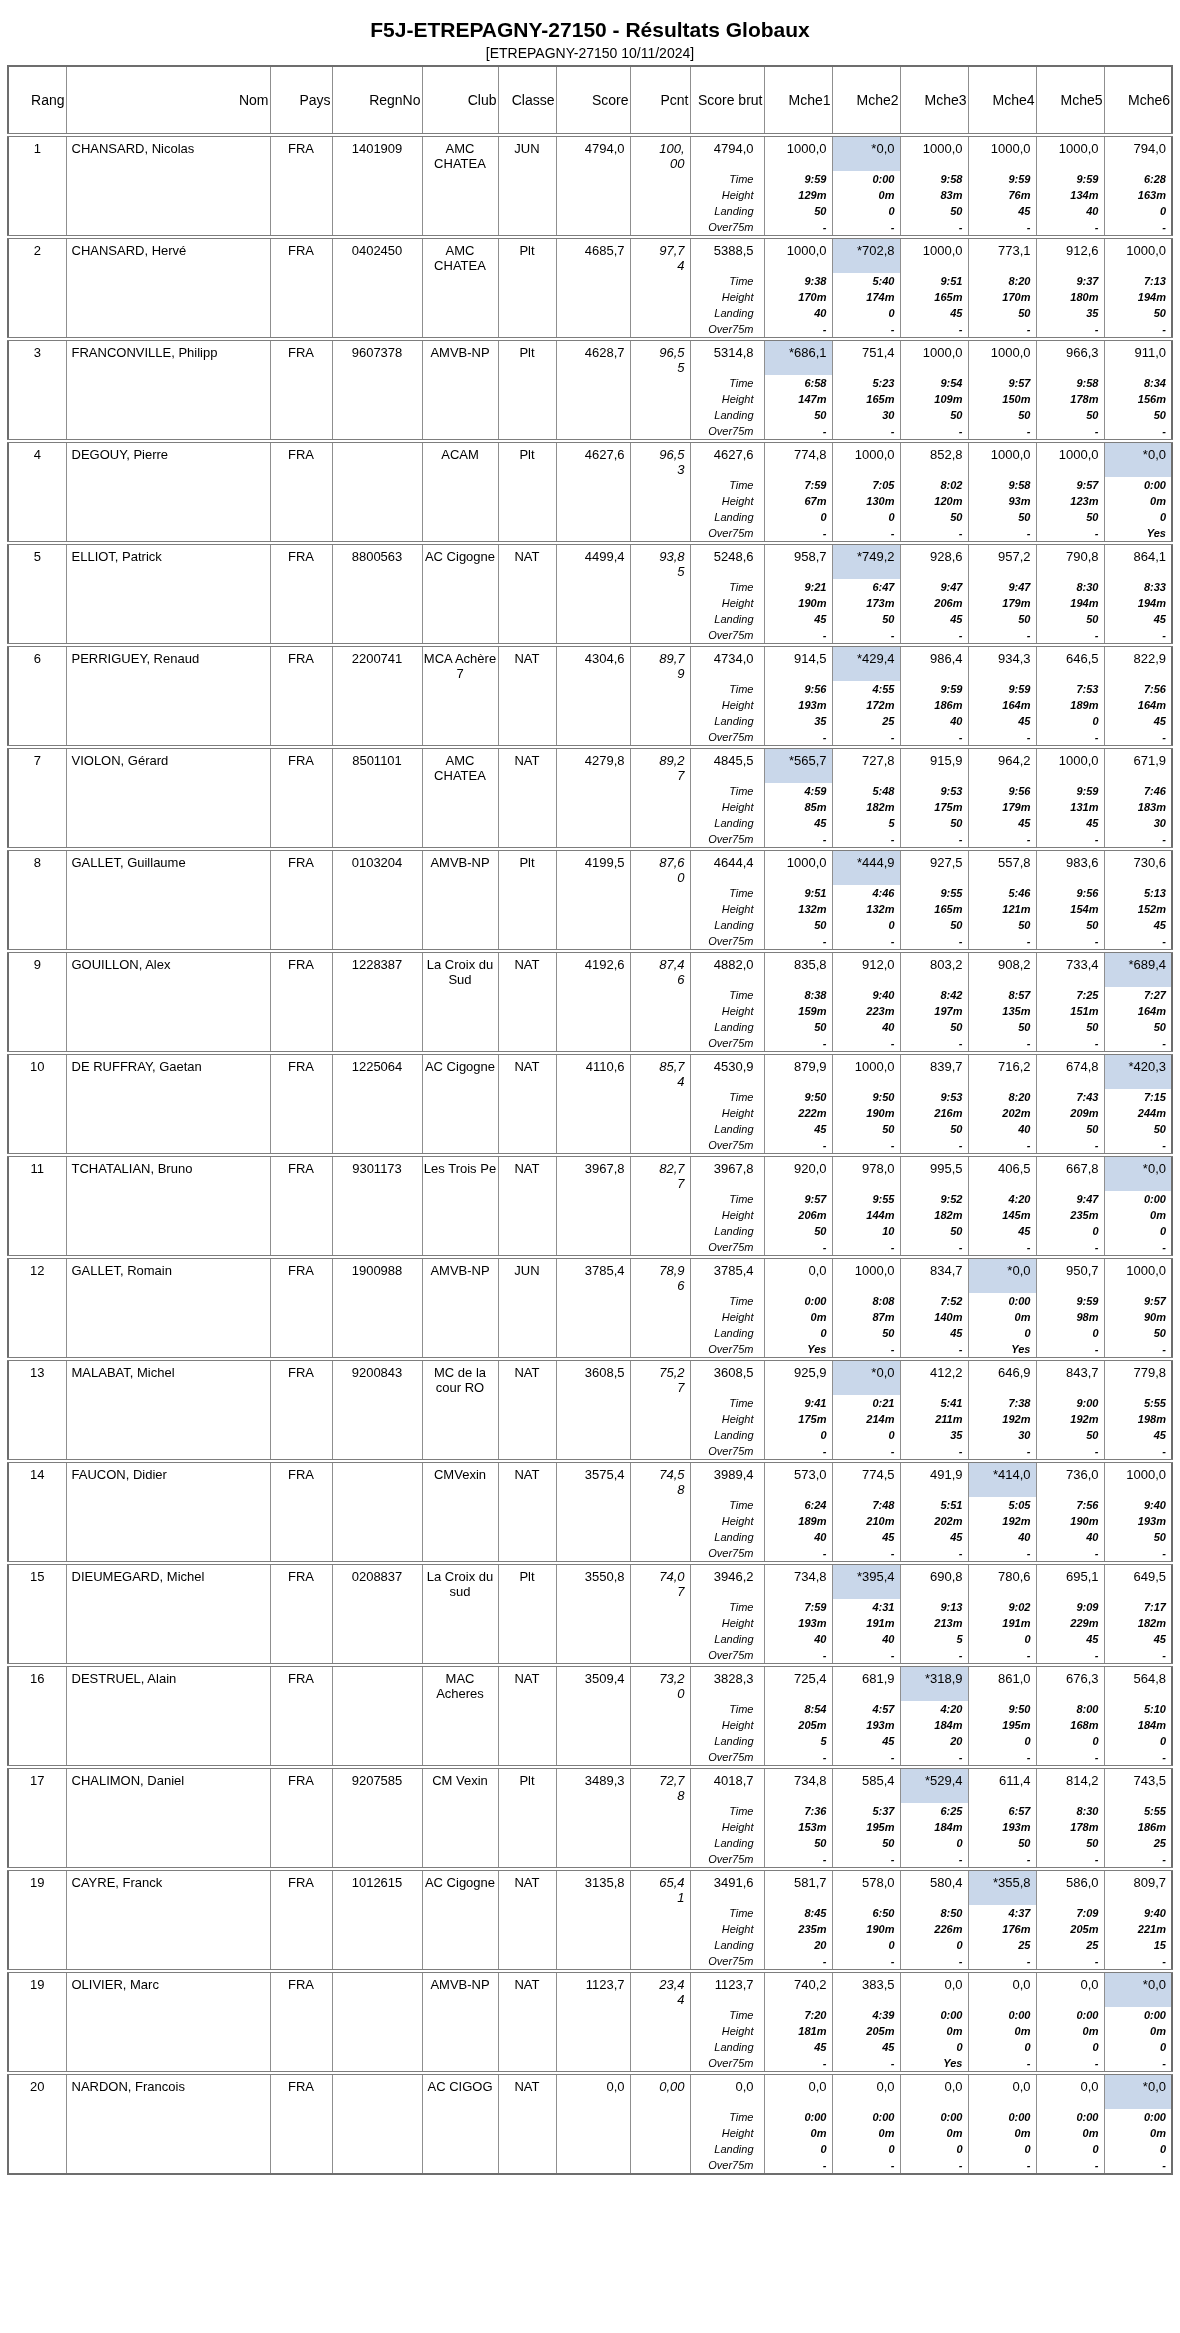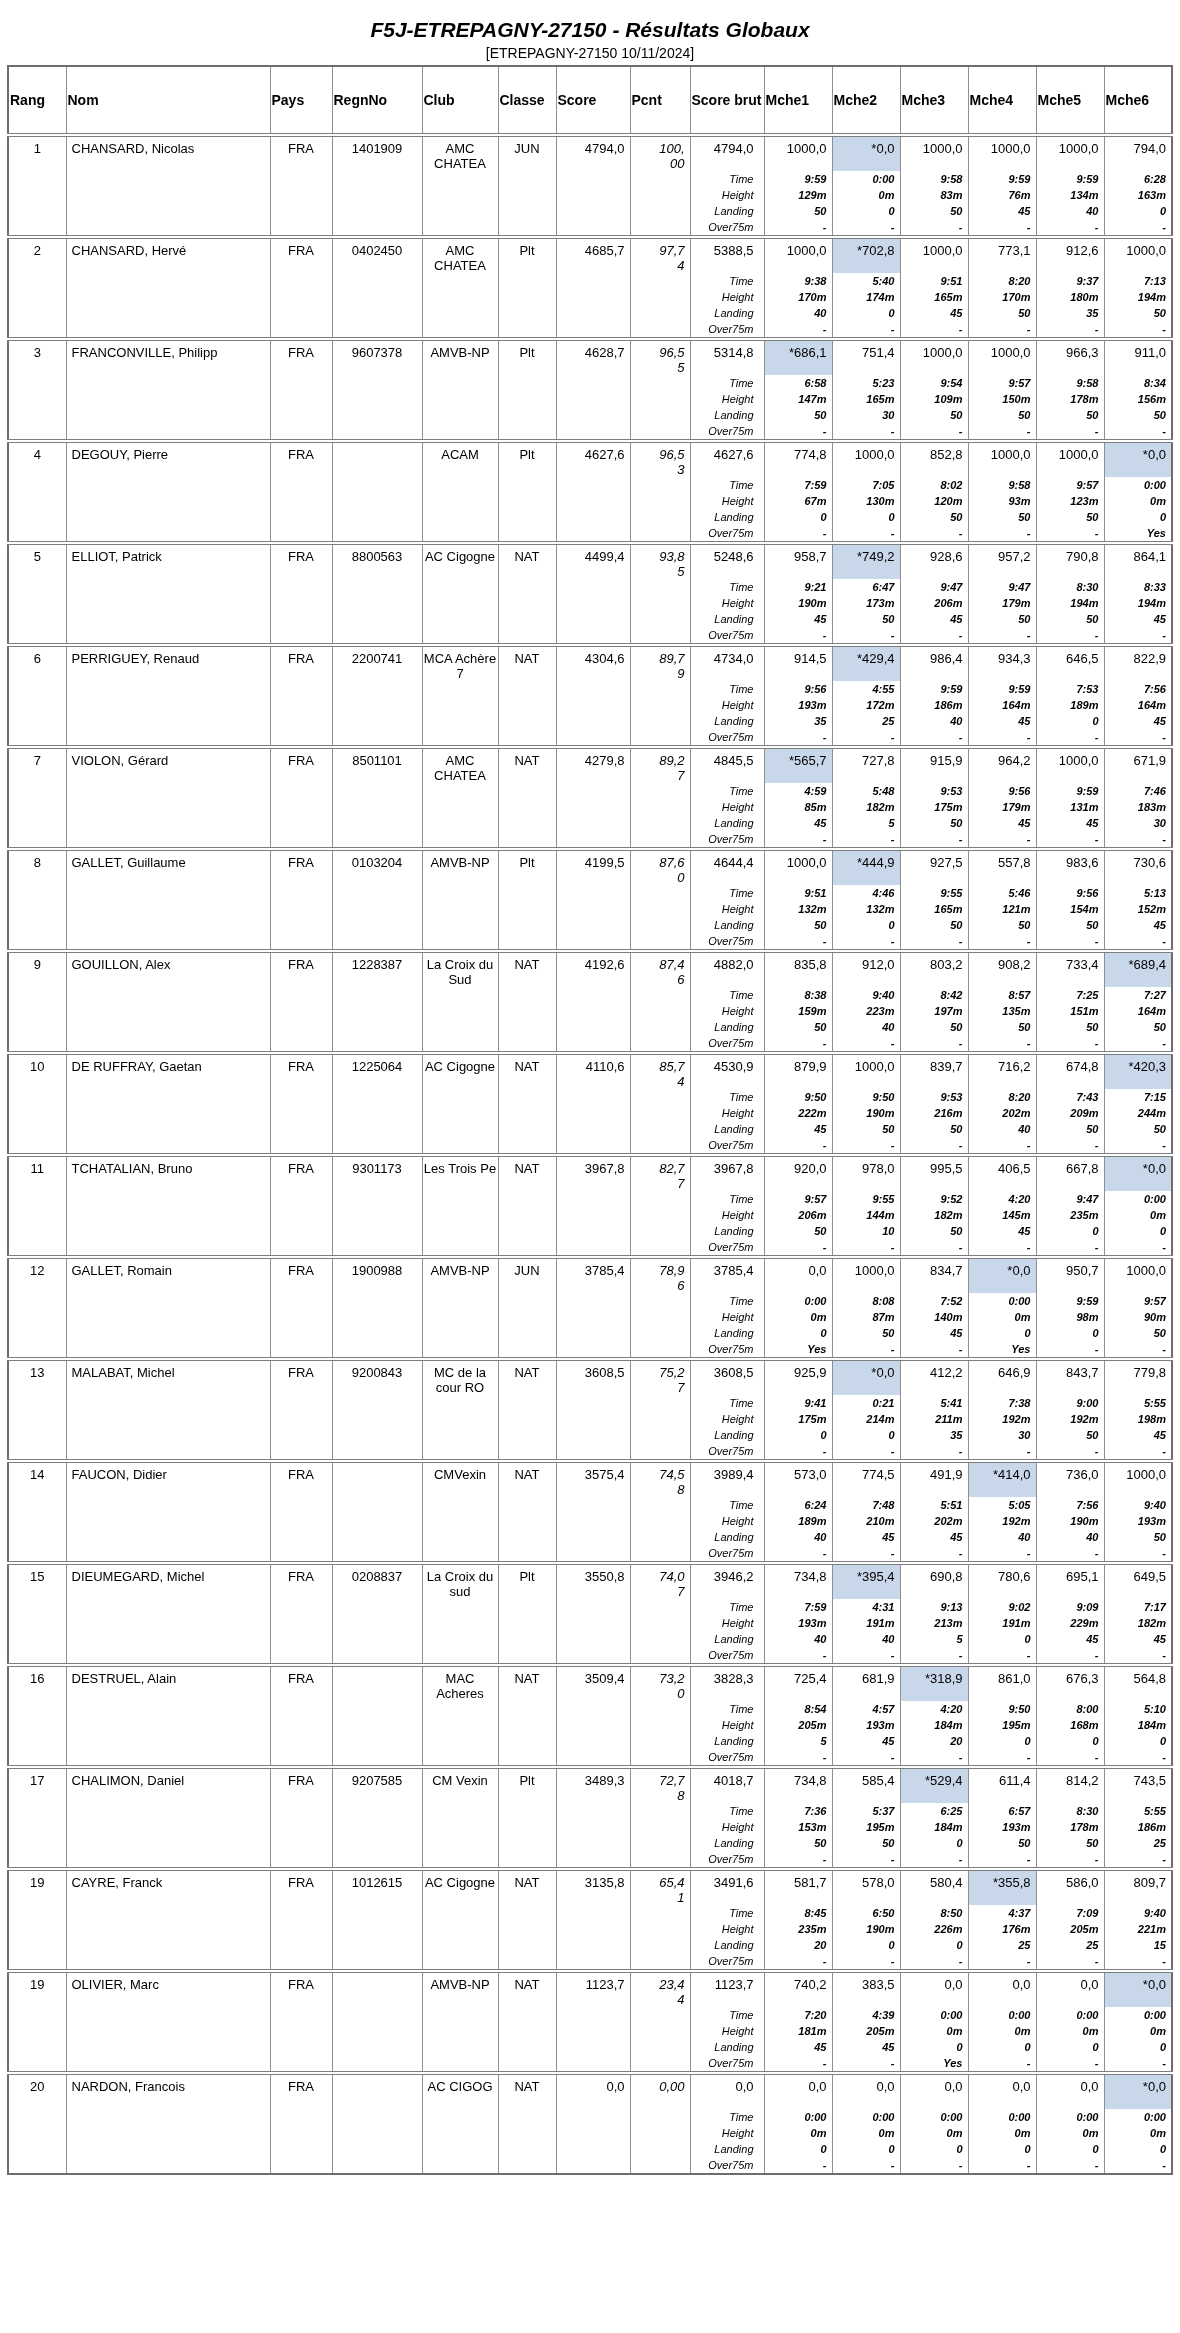--- a/index.html
+++ b/index.html
@@ -1,23 +1,23 @@
 <!DOCTYPE html>
 <html><head>
 <meta charset="utf-8">
 <style>
   html,body { background:#ffffff; margin:0; padding:0; color:#000;
     font-family:"Liberation Sans", sans-serif; }
   .page { width:1180px; box-sizing:border-box; padding:12px 6px 20px 6px; }
-  .title { font-size:21px; font-weight:bold; text-align:center; margin:6px 0 3px 0;font-style:italic; }
+  .title { font-size:21px; font-weight:bold; text-align:center; margin:6px 0 3px 0; }
   .subtitle { font-size:14px; text-align:center; margin:0 0 4px 0; }
   table.results { border-collapse:collapse; margin:0 auto; table-layout:fixed;
     border:2px solid #6d6d6d; }
   th, td { border:1px solid #8f8f8f; padding:0; }
-  thead th { font-size:14px; font-weight:bold; text-align:left; vertical-align:middle;
+  thead th { font-size:14px; font-weight:normal; text-align:right; vertical-align:middle;
     height:62px; padding:2px 1px; overflow-wrap:anywhere; line-height:1.15; }
   thead tr { border-bottom:4px double #7d7d7d; }
   tbody tr.block { border-top:4px double #7d7d7d; }
   td { vertical-align:top; font-size:13px; line-height:1.12; overflow-wrap:anywhere; }
   .score-line { height:34px; padding-top:5px; box-sizing:border-box; }
   .c { text-align:center; }
   .l { text-align:left; padding-left:5px; padding-right:2px;margin-top:8px; }
   .r { text-align:right; padding-right:5px; }
   .ital .score-line { font-style:italic;padding-left:24px; }
   .sub { height:16px; line-height:16px; font-size:11px; font-style:italic;

